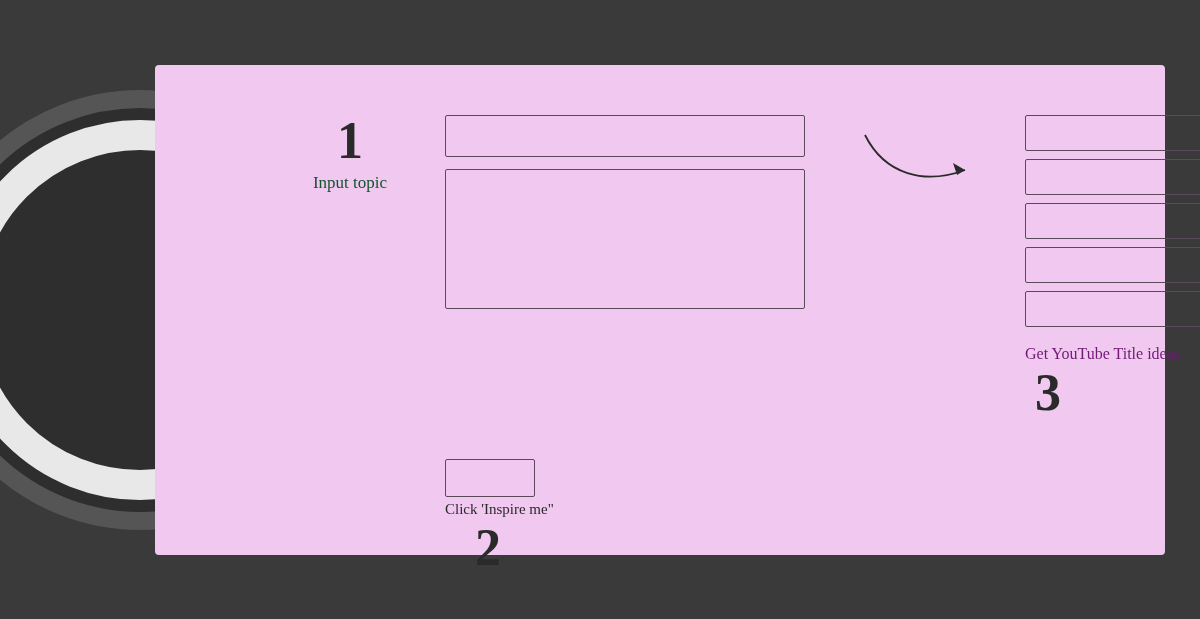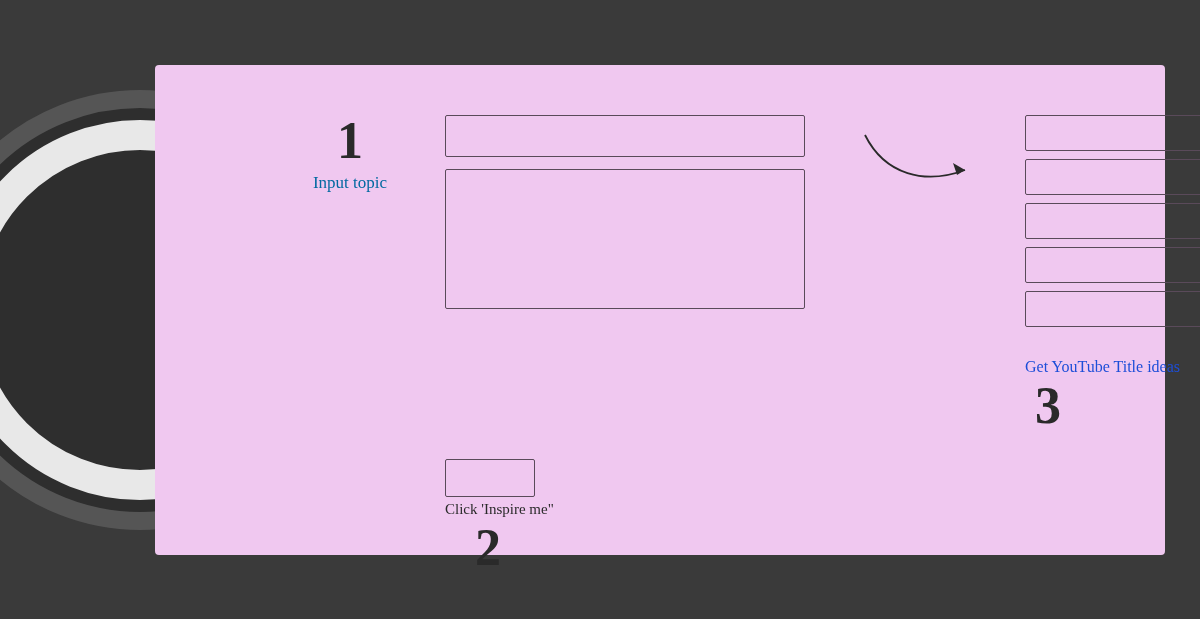--- a/index.html
+++ b/index.html
@@ -70,21 +70,21 @@
     .step-number {
       font-size: 52px;
       font-weight: 900;
       color: #2a2a2a;
       line-height: 1;
       font-family: Georgia, serif;
     }
 
     .step-label {
       font-size: 17px;
-      color: #0369a1;
+      color: #14532d;
       margin-top: 6px;
       font-family: Georgia, serif;
     }
 
     
     .middle-section {
       display: flex;
       flex-direction: column;
       gap: 12px;
       padding-top: 20px;
@@ -161,23 +161,23 @@
     .output-field {
       width: 320px;
       height: 36px;
       background: transparent;
       border: 1.5px solid #5a4a5a;
       border-radius: 2px;
     }
 
     .step3-label {
       font-size: 16px;
-      color: #1d4ed8;
-      font-family: Georgia, serif;
-      margin-top: 17px;
+      color: #701a75;
+      font-family: Georgia, serif;
+      margin-top: 4px;
     }
 
     .step3-number {
       font-size: 52px;
       font-weight: 900;
       color: #2a2a2a;
       font-family: Georgia, serif;
       line-height: 1;
       margin-left: 10px;
       margin-top: 4px;

